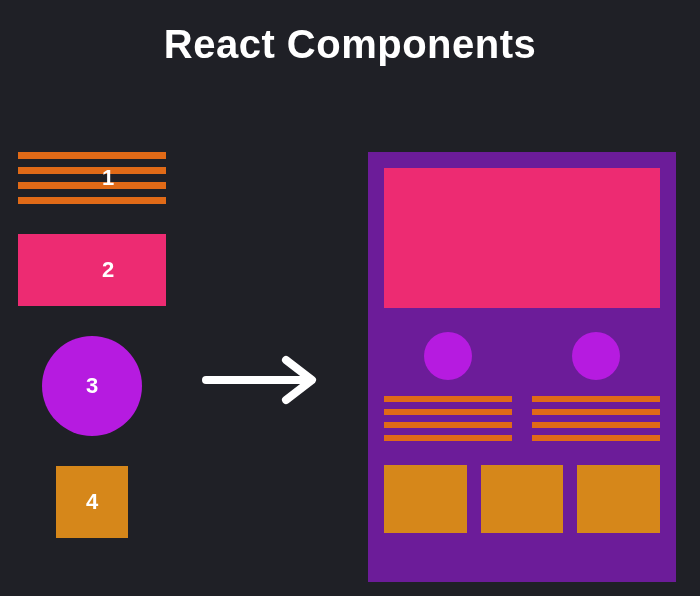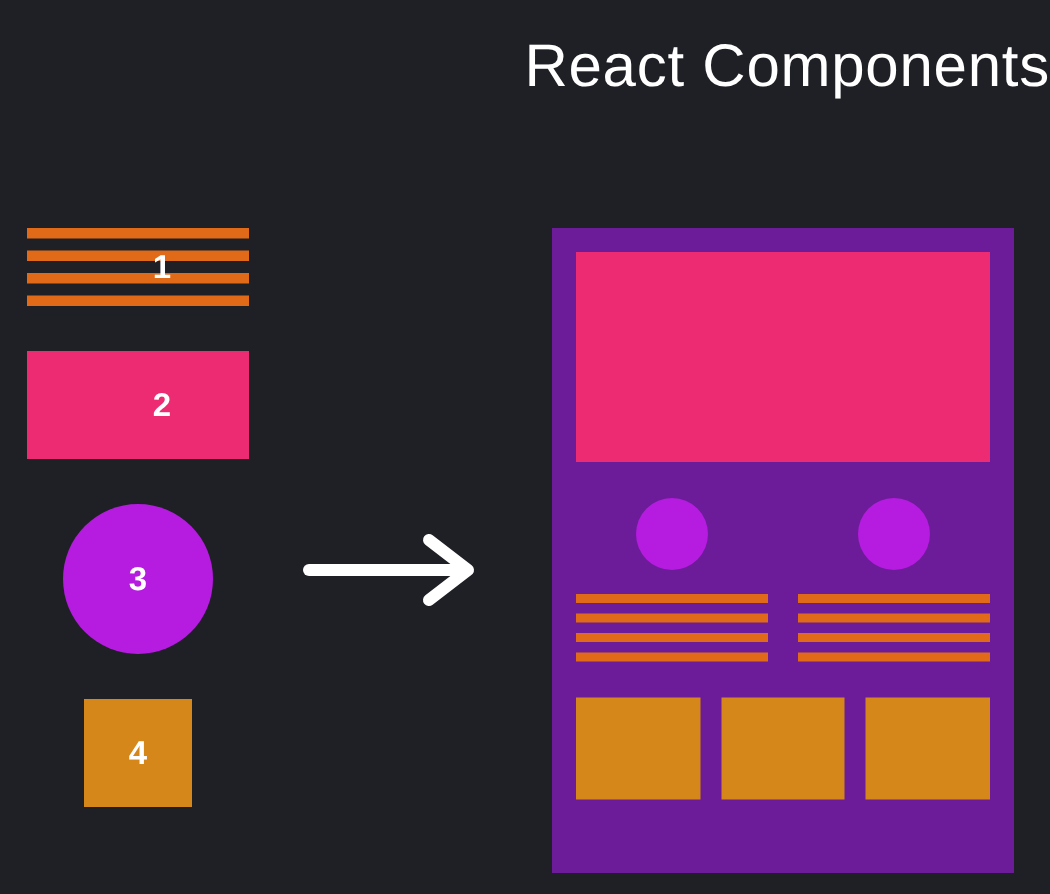--- a/index.html
+++ b/index.html
@@ -9,23 +9,23 @@
     font-family: "Segoe UI", Arial, sans-serif;
     color: #fff;
     overflow: hidden;
     position: relative;
   }
   .title {
     position: absolute;
     top: 22px;
     left: 0;
     width: 100%;
-    text-align: right;
+    text-align: center;
     font-size: 40px;
-    font-weight: 400;
+    font-weight: 700;
     letter-spacing: 0.5px;
   }
 
   
   .left {
     position: absolute;
     left: 18px;
     top: 152px;
     width: 180px;
   }

